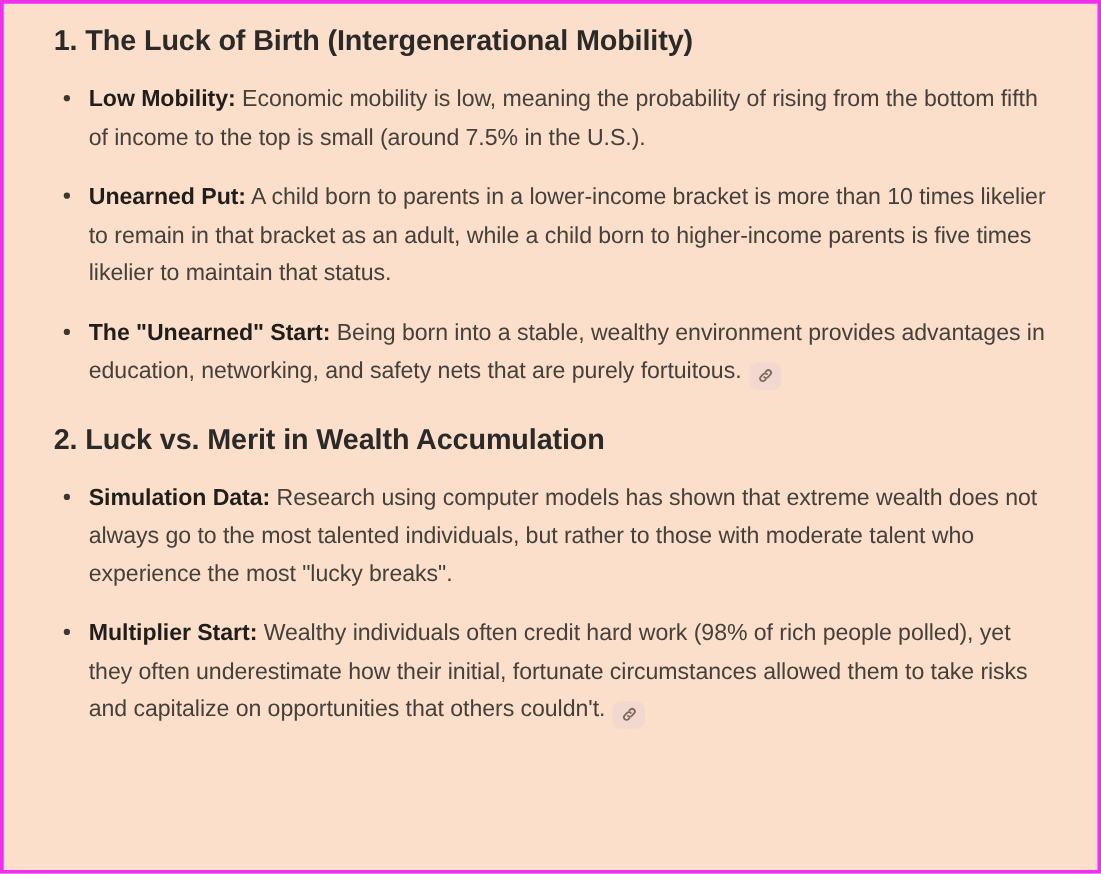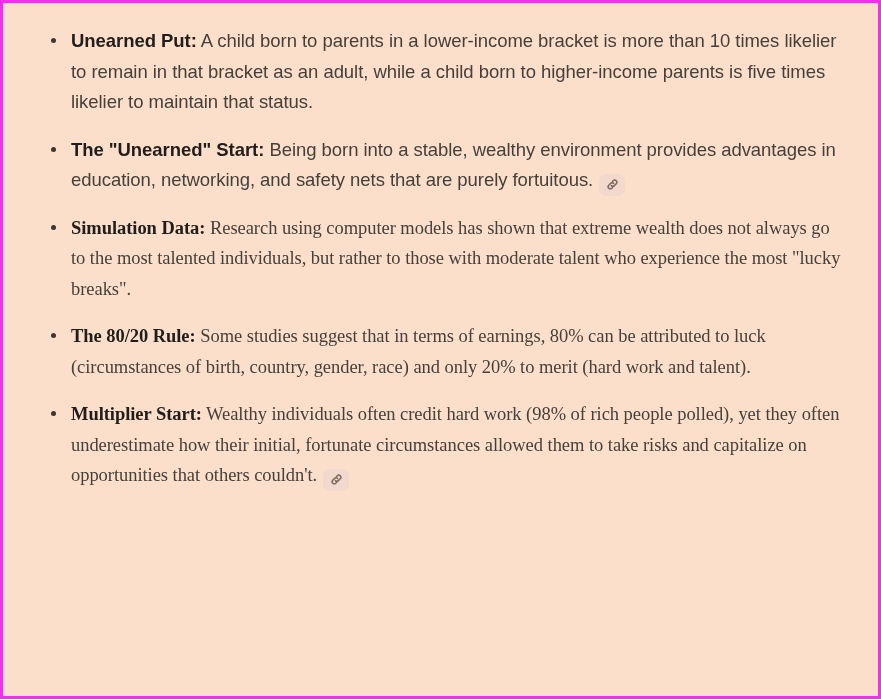--- a/index.html
+++ b/index.html
@@ -60,21 +60,21 @@
     padding-left: 28px;
     margin-top: 17px;
     font-size: 18.5px;
     line-height: 30.5px;
     color: #3d3733;
     letter-spacing: -0.05px;
     max-width: 800px;
   }
 
   .section-1 ul.bullet-list { margin-top: 5px; }
-  .section-2 ul.bullet-list { margin-top: 11px; font-family: Liberation Serif, serif; }
+  .section-2 ul.bullet-list { margin-top: 11px; }
 
   li.bullet-item .bullet-dot {
     position: absolute;
     left: 8px;
     top: 12px;
     width: 5px;
     height: 5px;
     border-radius: 50%;
     background: #3d3733;
   }
@@ -113,52 +113,54 @@
     stroke-linecap: round;
   }
 </style>
 </head>
 <body>
 
 <div id="answer-card">
   <div class="content">
 
     <div class="section section-1">
+      <h2 class="section-heading">1. The Luck of Birth (Intergenerational Mobility)</h2>
 
       <ul class="bullet-list">
+        <li class="bullet-item">
+          <span class="bullet-dot"></span>
+          <span class="item-label">Low Mobility:</span><span class="item-text"> Economic mobility is low, meaning the probability of rising from the bottom fifth of income to the top is small (around 7.5% in the U.S.).</span>
+        </li>
 
         <li class="bullet-item">
           <span class="bullet-dot"></span>
           <span class="item-label">Unearned Put:</span><span class="item-text"> A child born to parents in a lower-income bracket is more than 10 times likelier to remain in that bracket as an adult, while a child born to higher-income parents is five times likelier to maintain that status.</span>
         </li>
 
         <li class="bullet-item">
           <span class="bullet-dot"></span>
           <span class="item-label">The "Unearned" Start:</span><span class="item-text"> Being born into a stable, wealthy environment provides advantages in education, networking, and safety nets that are purely fortuitous.</span><span class="cite-chip">
               <svg viewBox="0 0 16 16">
                 <path d="M6.6 9.4a2.6 2.6 0 0 0 3.7 0l2.3-2.3a2.6 2.6 0 0 0-3.7-3.7l-1 1"></path>
                 <path d="M9.4 6.6a2.6 2.6 0 0 0-3.7 0L3.4 8.9a2.6 2.6 0 0 0 3.7 3.7l1-1"></path>
               </svg>
             </span>
         </li>
       </ul>
     </div>
 
     <div class="section section-2">
+      <h2 class="section-heading">2. Luck vs. Merit in Wealth Accumulation</h2>
 
       <ul class="bullet-list">
         <li class="bullet-item">
           <span class="bullet-dot"></span>
           <span class="item-label">Simulation Data:</span><span class="item-text"> Research using computer models has shown that extreme wealth does not always go to the most talented individuals, but rather to those with moderate talent who experience the most "lucky breaks".</span>
         </li>
 
-        <li class="bullet-item">
-          <span class="bullet-dot"></span>
-          <span class="item-label">The 80/20 Rule:</span><span class="item-text"> Some studies suggest that in terms of earnings, 80% can be attributed to luck (circumstances of birth, country, gender, race) and only 20% to merit (hard work and talent).</span>
-        </li>
 
         <li class="bullet-item">
           <span class="bullet-dot"></span>
           <span class="item-label">Multiplier Start:</span><span class="item-text"> Wealthy individuals often credit hard work (98% of rich people polled), yet they often underestimate how their initial, fortunate circumstances allowed them to take risks and capitalize on opportunities that others couldn't.</span><span class="cite-chip">
               <svg viewBox="0 0 16 16">
                 <path d="M6.6 9.4a2.6 2.6 0 0 0 3.7 0l2.3-2.3a2.6 2.6 0 0 0-3.7-3.7l-1 1"></path>
                 <path d="M9.4 6.6a2.6 2.6 0 0 0-3.7 0L3.4 8.9a2.6 2.6 0 0 0 3.7 3.7l1-1"></path>
               </svg>
             </span>
         </li>

